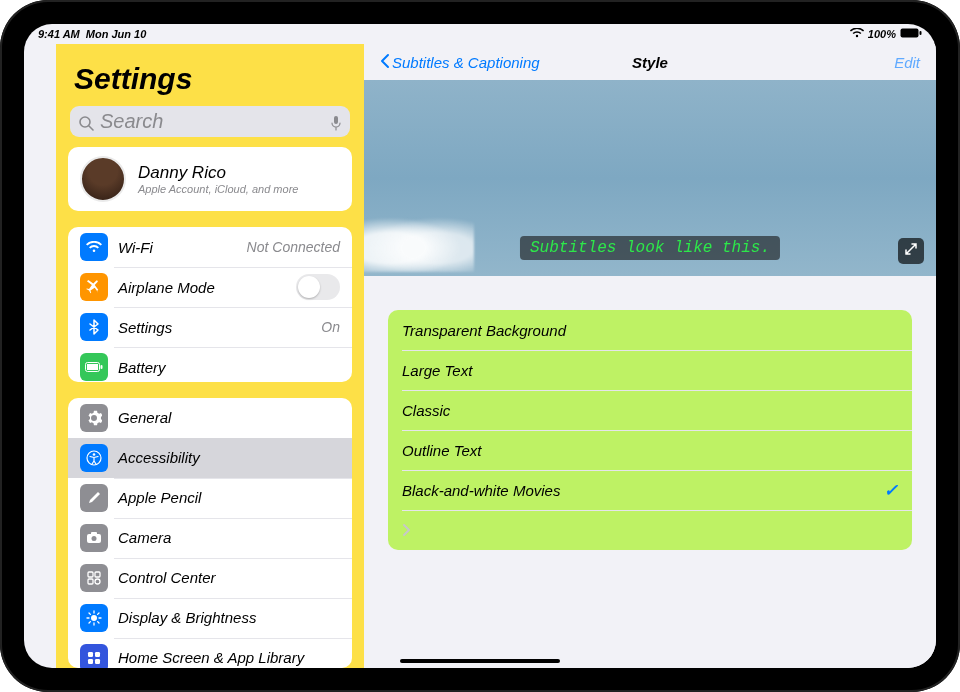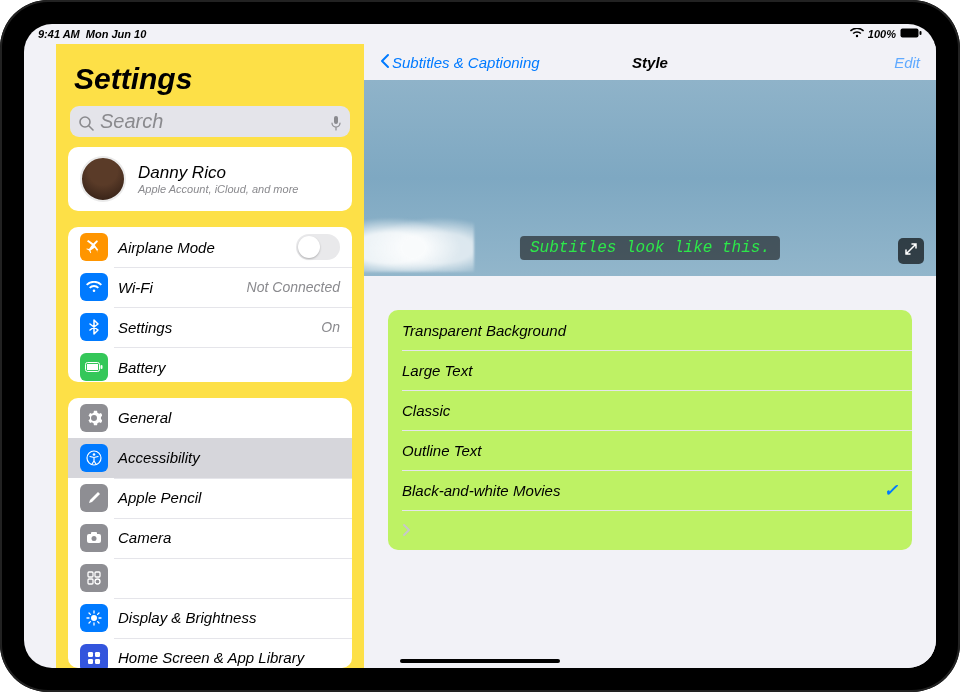--- a/index.html
+++ b/index.html
@@ -290,36 +290,36 @@
         <div class="card account-card">
           <div class="avatar"></div>
           <div>
             <div class="account-name">Danny Rico</div>
             <div class="account-sub">Apple Account, iCloud, and more</div>
           </div>
         </div>
 
         <div class="card">
           <div class="row">
+            <div class="app-icon ic-wifi">
+              <svg width="16" height="12" viewBox="0 0 16 12" fill="#fff">
+                  <path d="M8 11a1.3 1.3 0 1 0 0-2.6A1.3 1.3 0 0 0 8 11zM4.3 7.5a5.2 5.2 0 0 1 7.4 0l1.3-1.3a7 7 0 0 0-10 0l1.3 1.3zM1.3 4.5a9.4 9.4 0 0 1 13.4 0L16 3.2a11.2 11.2 0 0 0-16 0l1.3 1.3z"></path>
+                </svg>
+            </div>
+            <span class="label">Wi-Fi</span>
+            <span class="status">Not Connected</span>
+          </div>
+          <div class="row">
             <div class="app-icon ic-airplane">
               <svg width="16" height="16" viewBox="0 0 16 16" fill="#fff">
                   <path d="M15 9l-6-1-1 5 2 1v1l-3-1-3 1v-1l2-1-1-5-6 1V7l6-1V2a1 1 0 0 1 2 0v4l6 1v2z" transform="rotate(45 8 8)"></path>
                 </svg>
             </div>
             <span class="label">Airplane Mode</span>
             <div class="switch"></div>
-          </div>
-          <div class="row">
-            <div class="app-icon ic-wifi">
-              <svg width="16" height="12" viewBox="0 0 16 12" fill="#fff">
-                  <path d="M8 11a1.3 1.3 0 1 0 0-2.6A1.3 1.3 0 0 0 8 11zM4.3 7.5a5.2 5.2 0 0 1 7.4 0l1.3-1.3a7 7 0 0 0-10 0l1.3 1.3zM1.3 4.5a9.4 9.4 0 0 1 13.4 0L16 3.2a11.2 11.2 0 0 0-16 0l1.3 1.3z"></path>
-                </svg>
-            </div>
-            <span class="label">Wi-Fi</span>
-            <span class="status">Not Connected</span>
           </div>
           <div class="row">
             <div class="app-icon ic-bt">
               <svg width="10" height="16" viewBox="0 0 10 16" fill="none" stroke="#fff" stroke-width="1.5" stroke-linejoin="round" stroke-linecap="round">
                   <path d="M5 1v14l4-4-8-6m0 6l8-6-4-4"></path>
                 </svg>
             </div>
             <span class="label">Settings</span>
             <span class="status">On</span>
           </div>
@@ -374,20 +374,21 @@
           </div>
           <div class="row">
             <div class="app-icon ic-cc">
               <svg width="14" height="14" viewBox="0 0 14 14" fill="none" stroke="#fff" stroke-width="1.3">
                   <rect x="1" y="1" width="5" height="5" rx="1"></rect>
                   <rect x="8" y="1" width="5" height="5" rx="1"></rect>
                   <rect x="1" y="8" width="5" height="5" rx="1"></rect>
                   <circle cx="10.5" cy="10.5" r="2.5"></circle>
                 </svg>
             </div>
+            <span class="label">Control Center</span>
           </div>
           <div class="row">
             <div class="app-icon ic-display">
               <svg width="16" height="16" viewBox="0 0 16 16" fill="#fff">
                   <circle cx="8" cy="8" r="3"></circle>
                   <g stroke="#fff" stroke-width="1.3" stroke-linecap="round">
                     <line x1="8" y1="1" x2="8" y2="3"></line>
                     <line x1="8" y1="13" x2="8" y2="15"></line>
                     <line x1="1" y1="8" x2="3" y2="8"></line>
                     <line x1="13" y1="8" x2="15" y2="8"></line>

